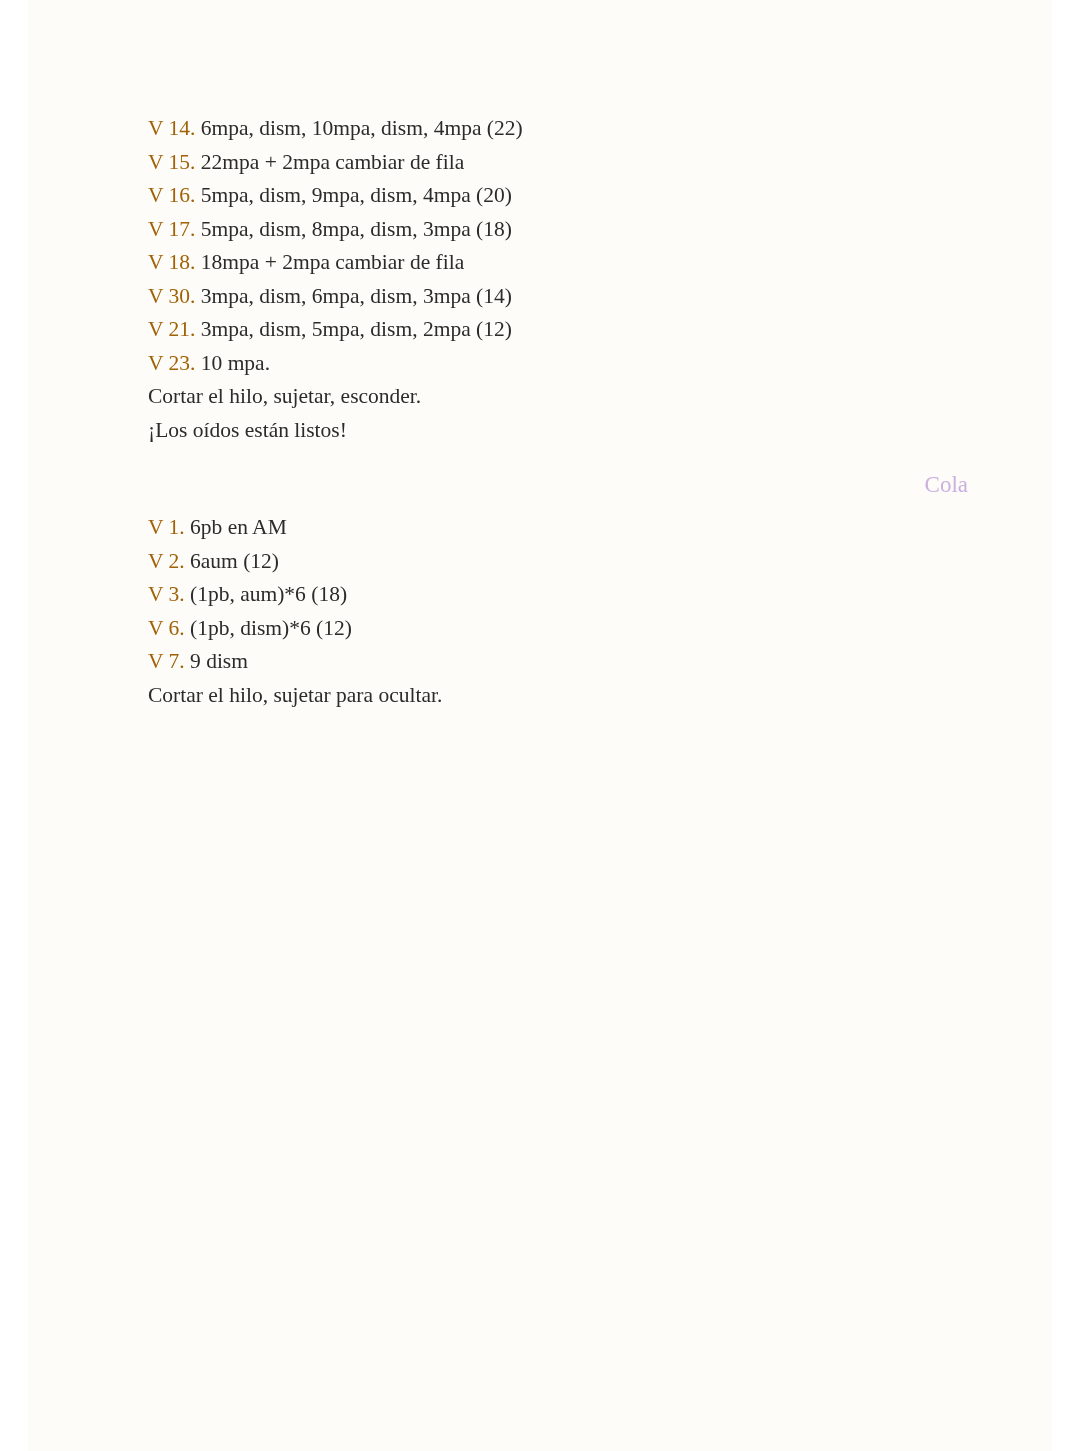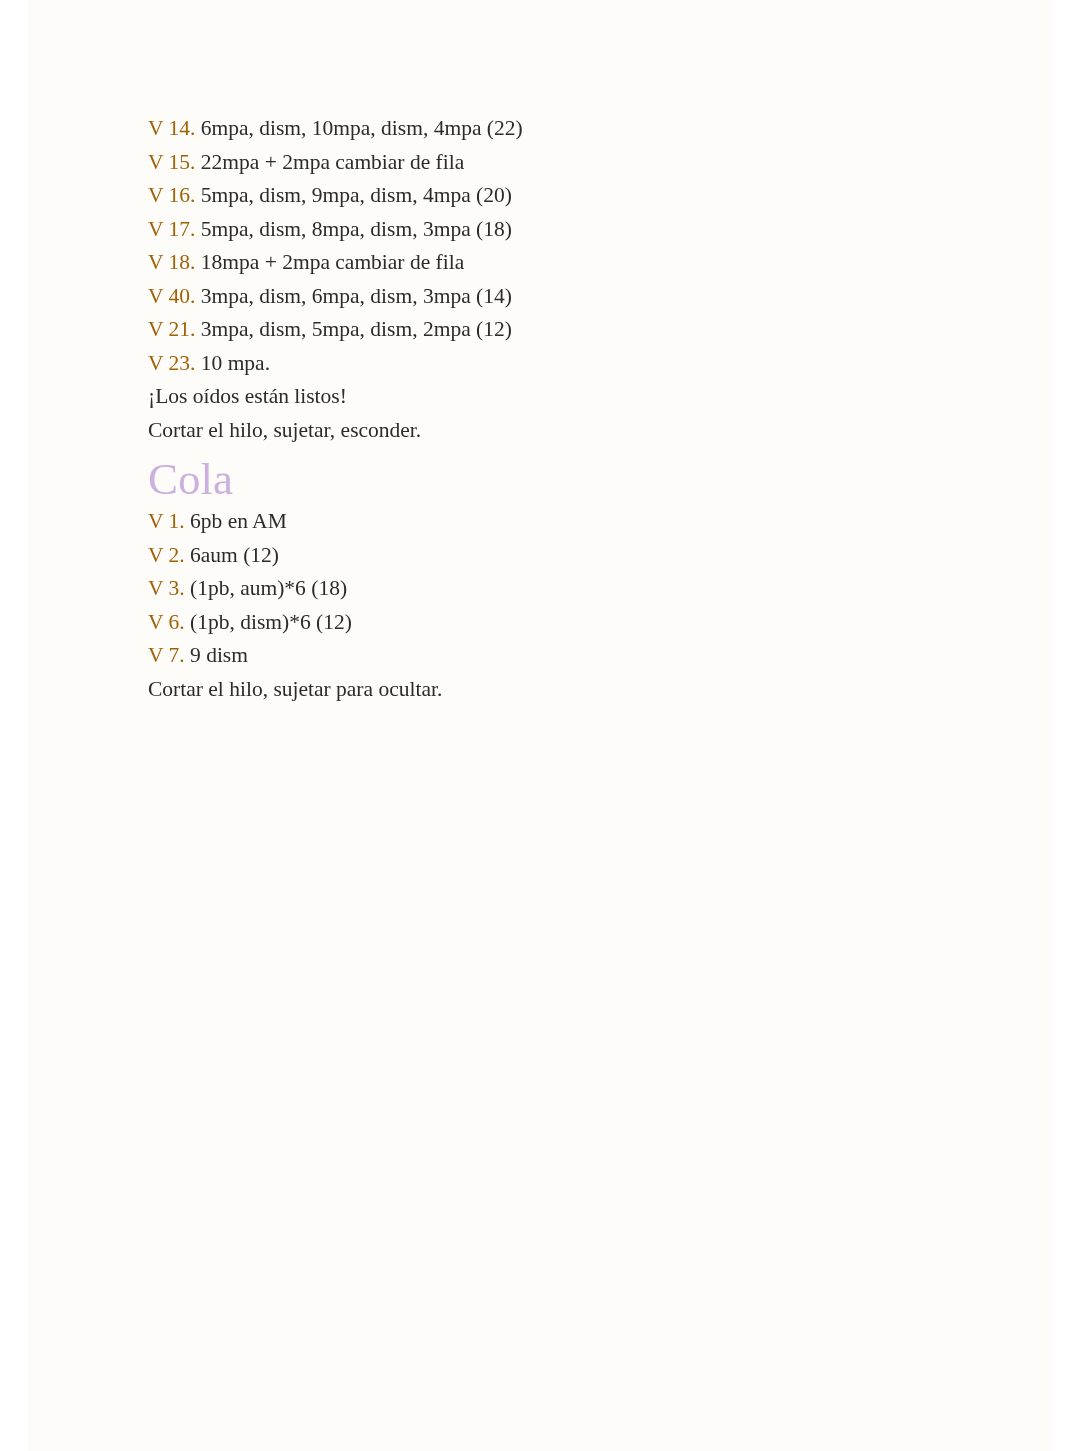--- a/index.html
+++ b/index.html
@@ -53,50 +53,51 @@
   }
   .row-label {
     color: #a16207;
   }
   .plain {
     font-size: 21.5px;
     line-height: 33.5px;
     color: #2b2b2b;
   }
   .heading {
-    font-size: 45px;
+    font-size: 23px;
     line-height: 48px;
     color: #cbb0e0;
-    margin-top: 8px;
+    margin-top: 14px;
     margin-bottom: 2px;
+    text-align: right;
   }
   .para {
     font-size: 21.5px;
     line-height: 33.5px;
     color: #2b2b2b;
     width: 790px;
   }
 </style>
 </head>
 <body>
 
 <div class="page-edge-left"></div>
 <div class="page">
   <div class="content">
 
     <div class="line"><span class="row-label">V 14.</span><span> 6mpa, dism, 10mpa, dism, 4mpa (22)</span></div>
     <div class="line"><span class="row-label">V 15.</span><span> 22mpa + 2mpa cambiar de fila</span></div>
     <div class="line"><span class="row-label">V 16.</span><span> 5mpa, dism, 9mpa, dism, 4mpa (20)</span></div>
     <div class="line"><span class="row-label">V 17.</span><span> 5mpa, dism, 8mpa, dism, 3mpa (18)</span></div>
     <div class="line"><span class="row-label">V 18.</span><span> 18mpa + 2mpa cambiar de fila</span></div>
-    <div class="line"><span class="row-label">V 40.</span><span> 3mpa, dism, 6mpa, dism, 3mpa (14)</span></div>
+    <div class="line"><span class="row-label">V 30.</span><span> 3mpa, dism, 6mpa, dism, 3mpa (14)</span></div>
     <div class="line"><span class="row-label">V 21.</span><span> 3mpa, dism, 5mpa, dism, 2mpa (12)</span></div>
     <div class="line"><span class="row-label">V 23.</span><span> 10 mpa.</span></div>
+    <div class="plain">Cortar el hilo, sujetar, esconder.</div>
     <div class="plain">¡Los oídos están listos!</div>
-    <div class="plain">Cortar el hilo, sujetar, esconder.</div>
 
     <div class="heading">Cola</div>
     <div class="line"><span class="row-label">V 1.</span><span> 6pb en AM</span></div>
     <div class="line"><span class="row-label">V 2.</span><span> 6aum (12)</span></div>
     <div class="line"><span class="row-label">V 3.</span><span> (1pb, aum)*6 (18)</span></div>
     <div class="line"><span class="row-label">V 6.</span><span> (1pb, dism)*6 (12)</span></div>
     <div class="line"><span class="row-label">V 7.</span><span> 9 dism</span></div>
     <div class="plain">Cortar el hilo, sujetar para ocultar.</div>
 
 

